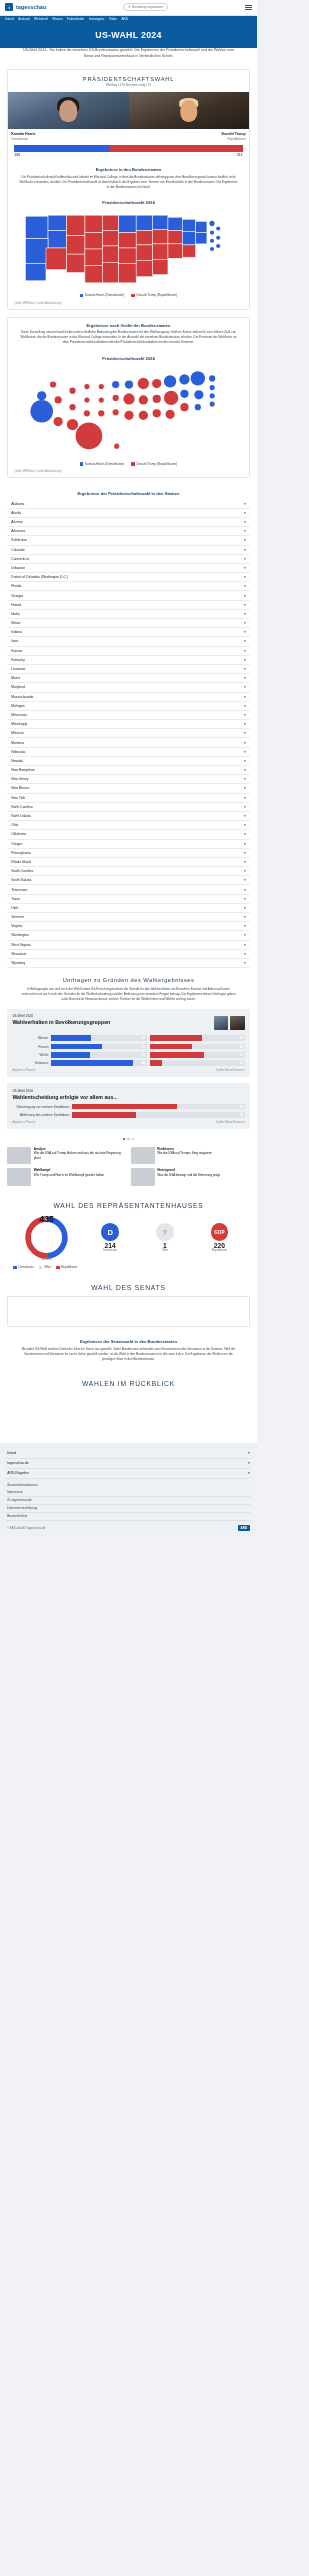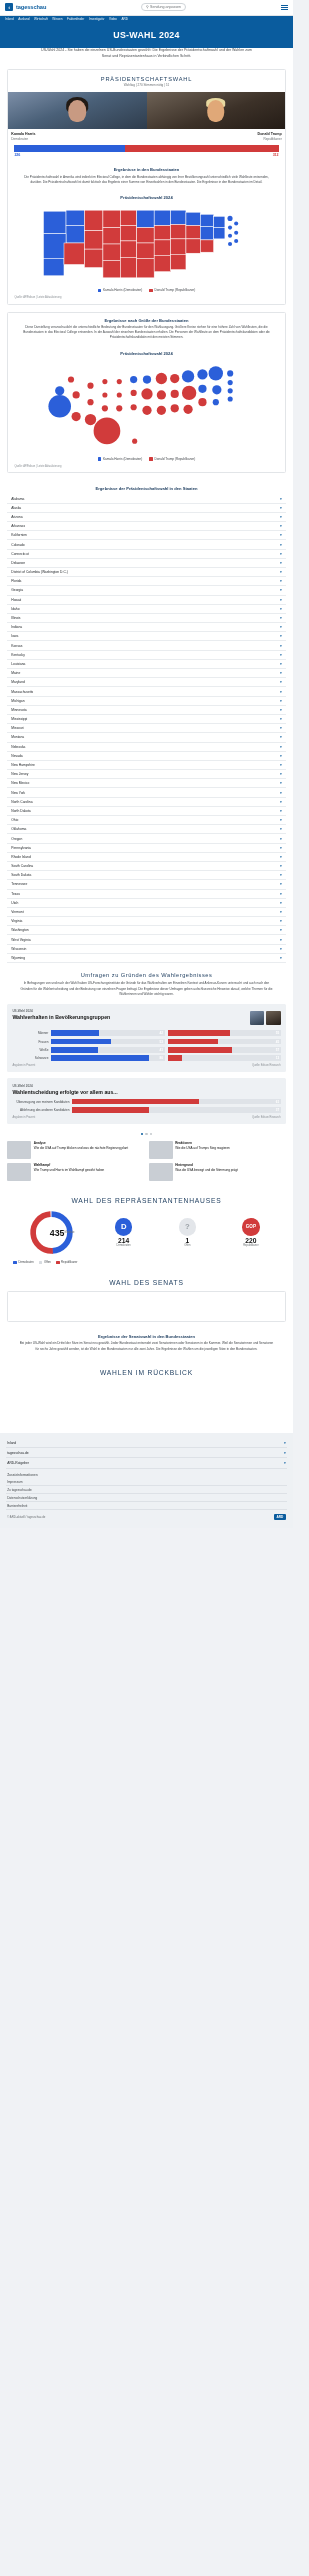--- a/index.html
+++ b/index.html
@@ -4,21 +4,21 @@
 <style>
   * { box-sizing: border-box; }
   html, body { margin:0; padding:0; }
   body {
     width: 309px;
     font-family: "Liberation Sans", sans-serif;
     background: #f0f2f5;
     color: #1a1a1a;
     font-size: 5.2px;
   }
-  .page { width:293px; background:#ffffff; }
+  .page { width:257px; background:#ffffff; }
 
   
   .topbar {
     height: 15.5px; background:#ffffff; display:flex; align-items:center;
     padding: 0 5.2px; border-bottom:0.5px solid #e2e5e8; justify-content:space-between;
   }
   .logo-wrap { display:flex; align-items:center; gap:2.6px; }
   .logo-mark {
     width:8.2px;height:8.2px;background:#0a5c9e;border-radius:1px;
     display:flex;align-items:center;justify-content:center;color:#fff;font-size:4.1px;font-weight:bold;
@@ -134,21 +134,21 @@
   .news-grid { display:grid; grid-template-columns:1fr 1fr; gap:4.1px; padding:5.2px 0 7.2px; }
   .news-item { display:flex; gap:2.6px; }
   .news-thumb { width:24px;height:17.5px;flex:none;border-radius:1px;background:#c9ced4; position:relative; overflow:hidden;}
   .news-txt { font-size:3.1px;line-height:1.45;color:#111; }
   .news-txt b { display:block; font-weight:bold; }
 
   
   .big-head { text-align:center;font-size:6.7px;color:#1a3a5c;letter-spacing:0.8px;padding:9.3px 0 5.2px;font-weight:normal; }
   .house-row { display:flex; align-items:center; justify-content:space-around; padding:0 3.1px 3.1px; }
   .donut { position:relative; width:47px;height:47px; }
-  .donut-num { position:absolute;inset:0;display:flex;flex-direction:row;align-items:center;justify-content:flex-end; }
+  .donut-num { position:absolute;inset:0;display:flex;flex-direction:column;align-items:center;justify-content:space-between; }
   .donut-num b { font-size:8.8px;color:#111; }
   .donut-num span { font-size:2.6px;color:#6b7073; }
   .party-col { text-align:center; width:29px; }
   .party-logo { width:17.5px;height:17.5px;margin:0 auto 1.5px;border-radius:50%;display:flex;align-items:center;justify-content:center;color:#fff;font-weight:bold;font-size:7.7px; }
   .party-logo.dem { background:#2b5fd9; }
   .party-logo.rep { background:#d13b3b; }
   .party-logo.na  { background:#e3e6ea;color:#9aa0a6; }
   .party-num { font-size:6.7px;font-weight:bold;color:#111; }
   .party-lbl { font-size:2.6px;color:#6b7073; }
   .house-legend { display:flex; gap:5.2px; font-size:2.8px;color:#44484c;padding:1px 0 5.2px 6.2px; }

